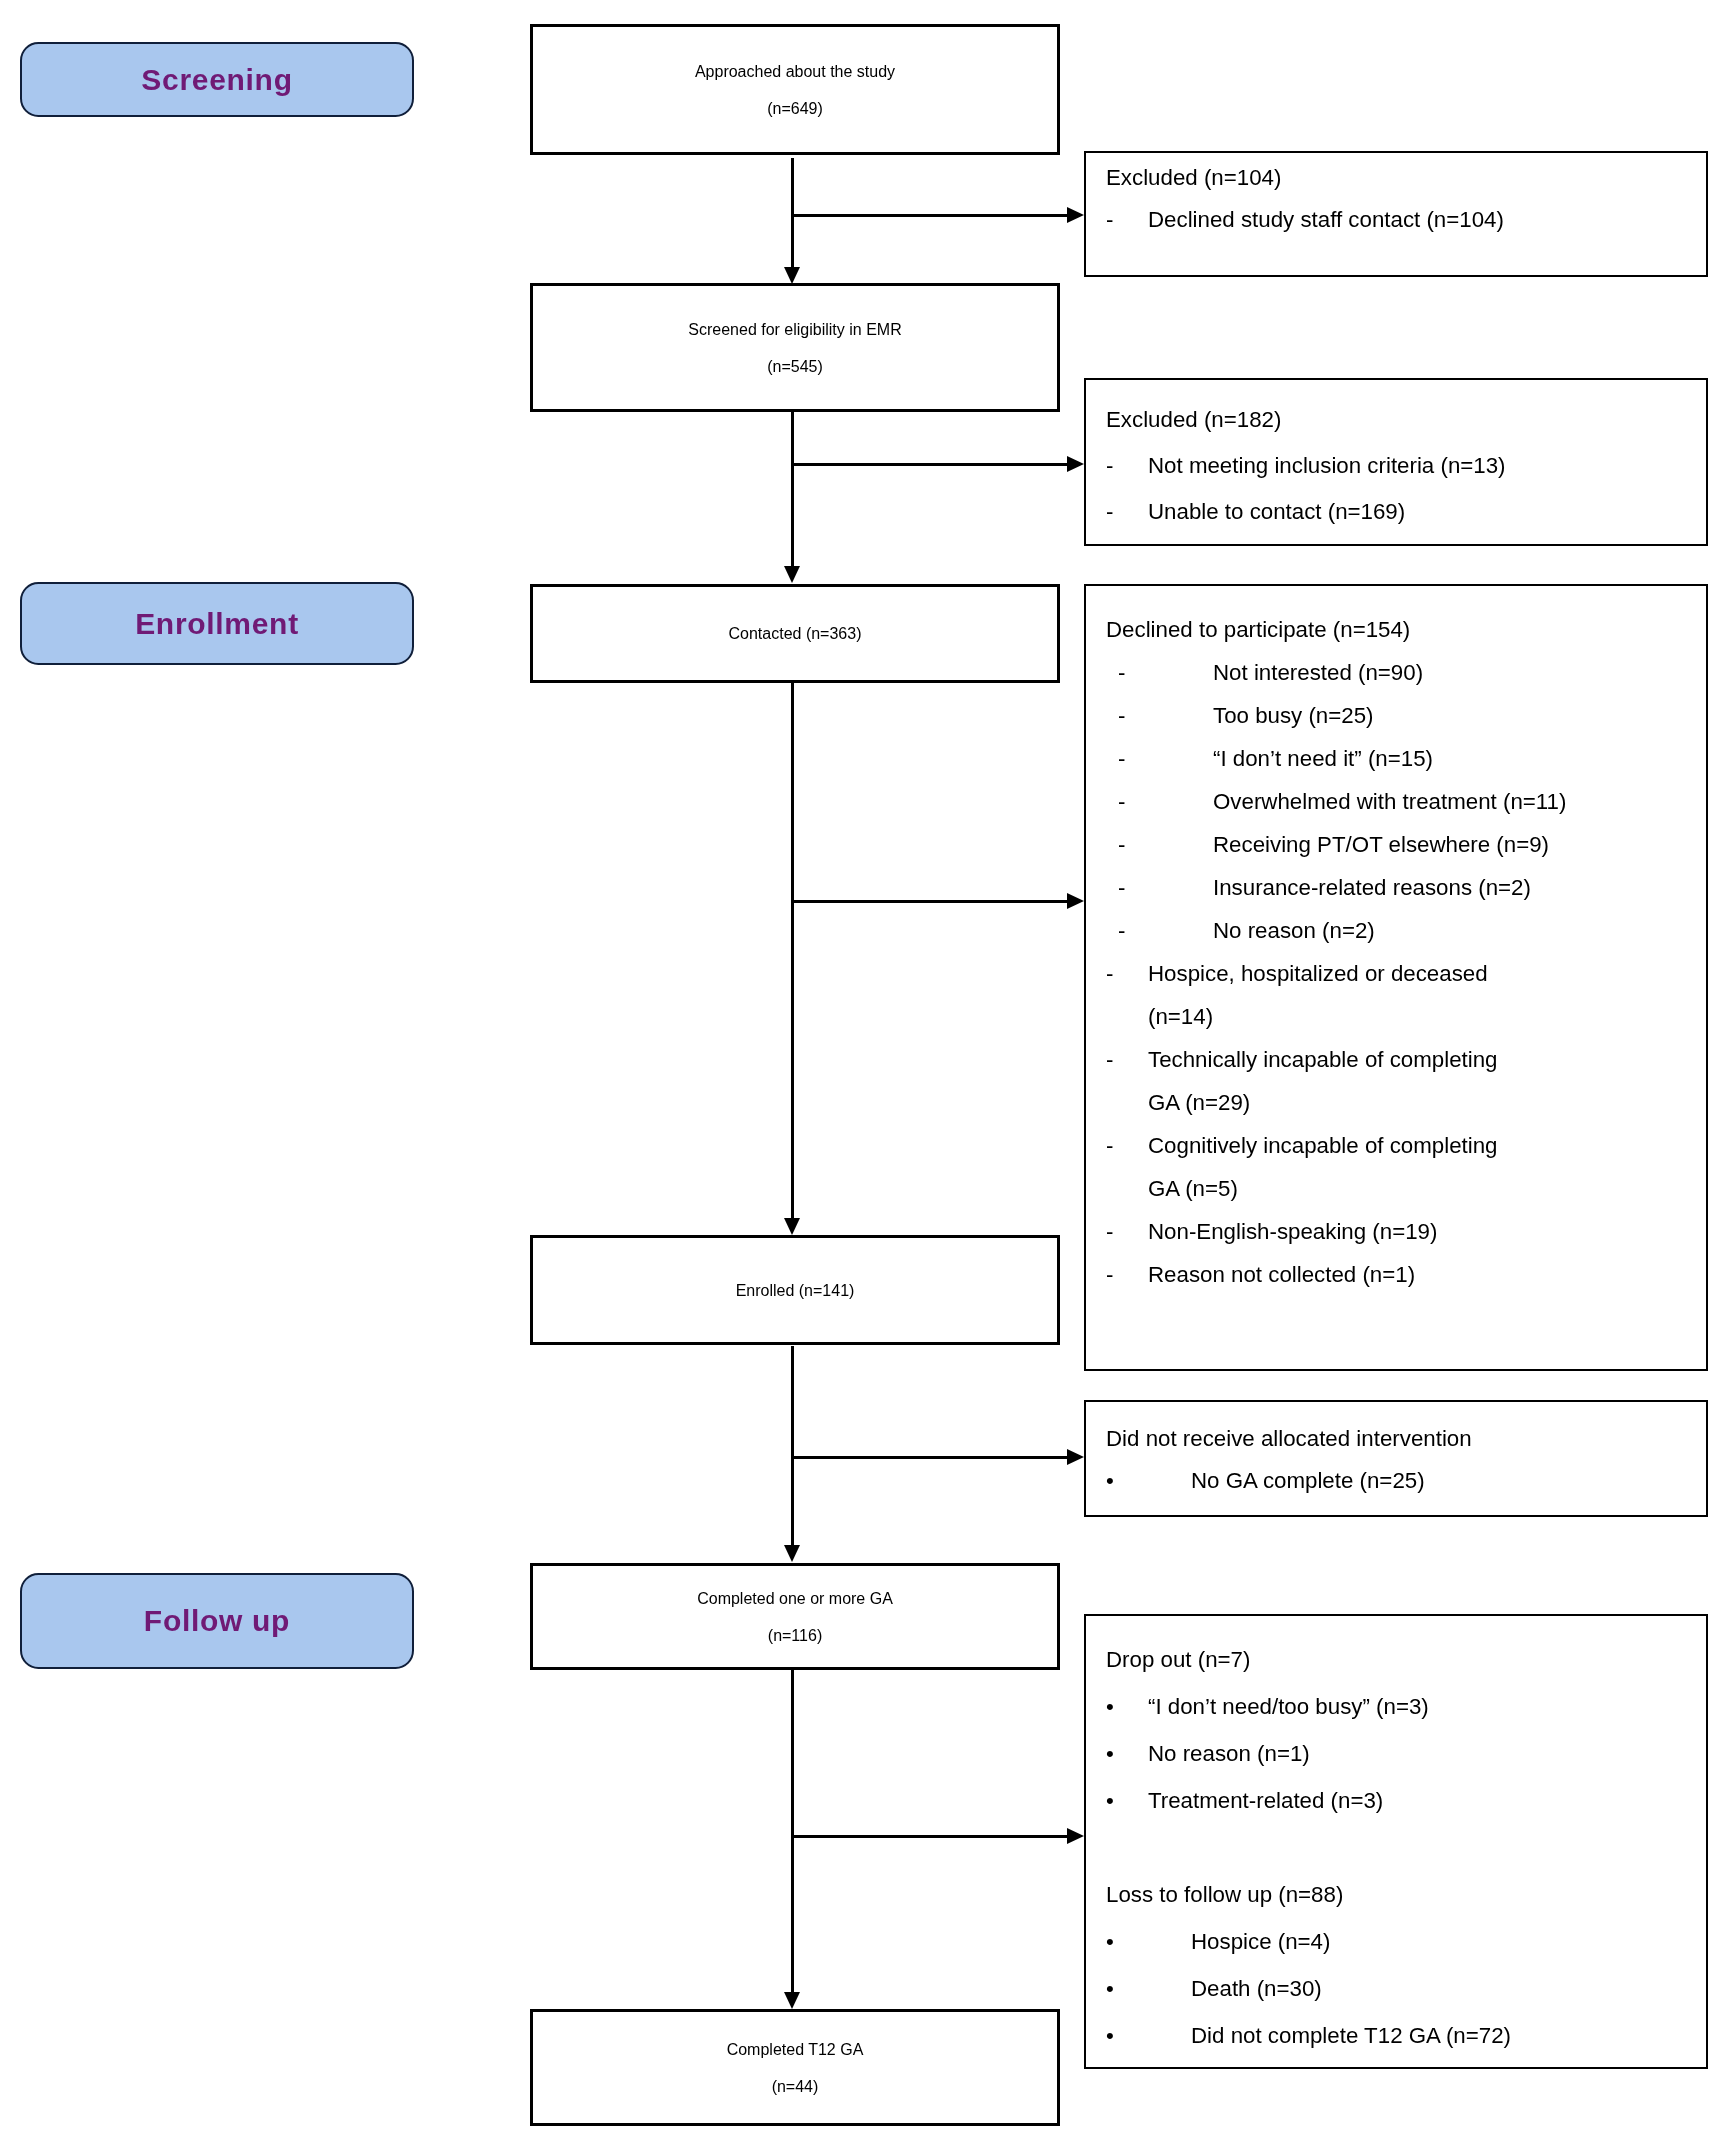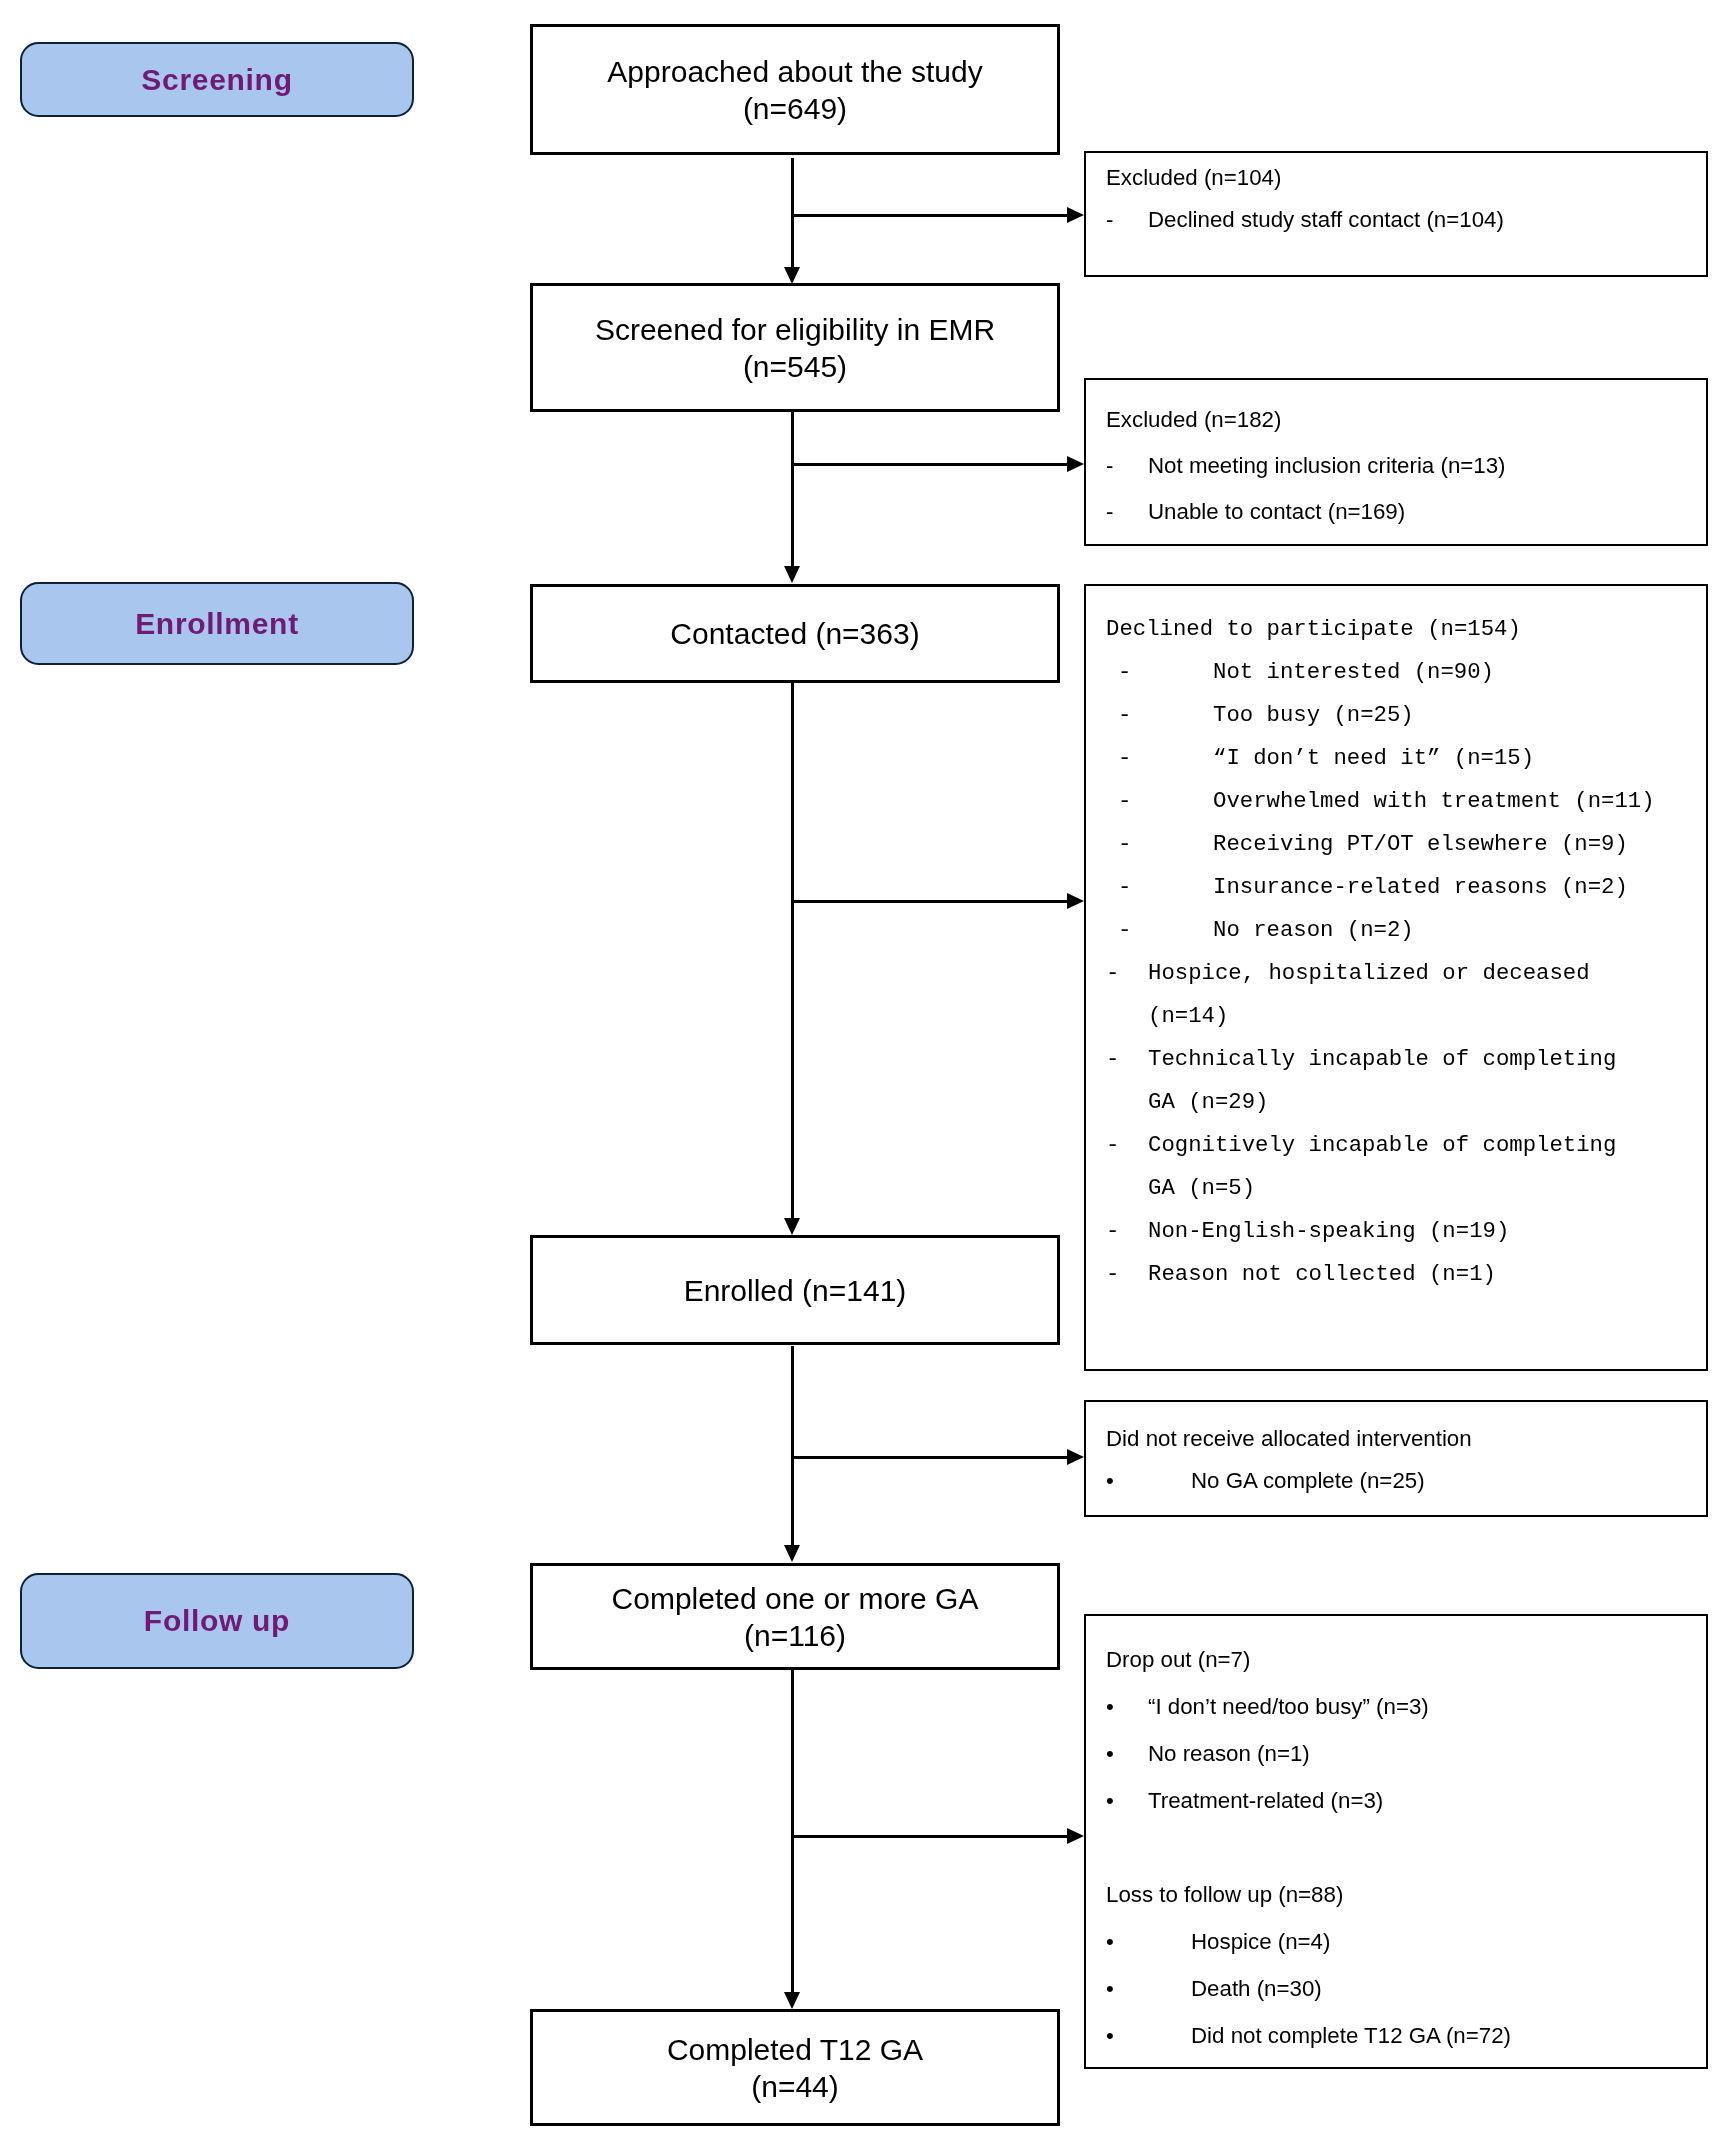--- a/index.html
+++ b/index.html
@@ -29,42 +29,42 @@
   #stage-followup   { top:1573px;height:96px; }
 
   
   .cbox {
     position:absolute; left:530px; width:530px;
     background:#ffffff;
     border:3.3px solid #000;
     box-sizing:border-box;
     display:flex; flex-direction:column;
     align-items:center; justify-content:center;
-    font-size:30px; line-height:37px;
+    font-size:16px; line-height:37px;
     text-align:center;
   }
   #box-approached    { top:24px;   height:131px; }
   #box-screened      { top:283px;  height:129px; }
   #box-contacted     { top:584px;  height:99px; }
   #box-enrolled      { top:1235px; height:110px; }
   #box-completed-ga  { top:1563px; height:107px; }
   #box-completed-t12 { top:2009px; height:117px; }
 
   
   .sbox {
     position:absolute; left:1084px; width:624px;
     background:#ffffff;
     border:2.6px solid #000;
     box-sizing:border-box;
     font-size:22.3px;
     padding:0 20px;
   }
   #sbox-excluded-104    { top:151px;  height:126px;  padding-top:4px; line-height:42px; }
   #sbox-excluded-182    { top:378px;  height:168px;  padding-top:17px; line-height:46px; }
-  #sbox-declined        { top:584px;  height:787px; padding-top:22.3px; line-height:43px;font-family:Liberation Mono, monospace; }
+  #sbox-declined        { top:584px;  height:787px; padding-top:22.3px; line-height:43px; }
   #sbox-no-intervention { top:1400px; height:117px;  padding-top:16px; line-height:42px; }
   #sbox-dropout         { top:1614px; height:455px;  padding-top:20px; line-height:47px; }
 
   .line { display:flex; white-space:nowrap; }
   .line .marker { flex:0 0 auto; }
   .line .txt    { flex:0 0 auto; }
   .head         { display:block; }
   .dash-narrow .marker  { width:42px; }
   .dash-wide            { margin-left:12px; }
   .dash-wide .marker    { width:95px; }

